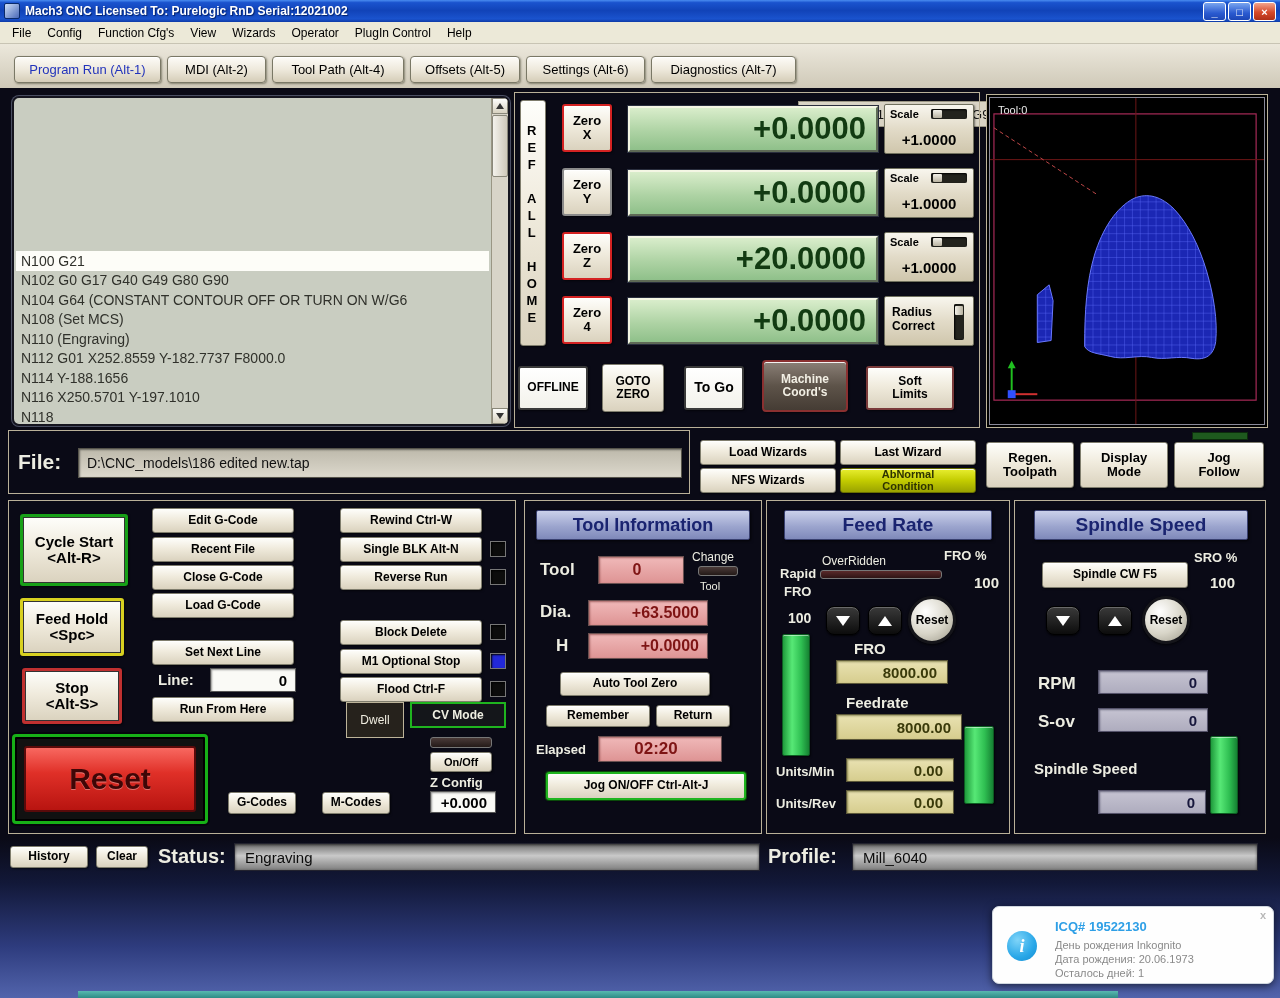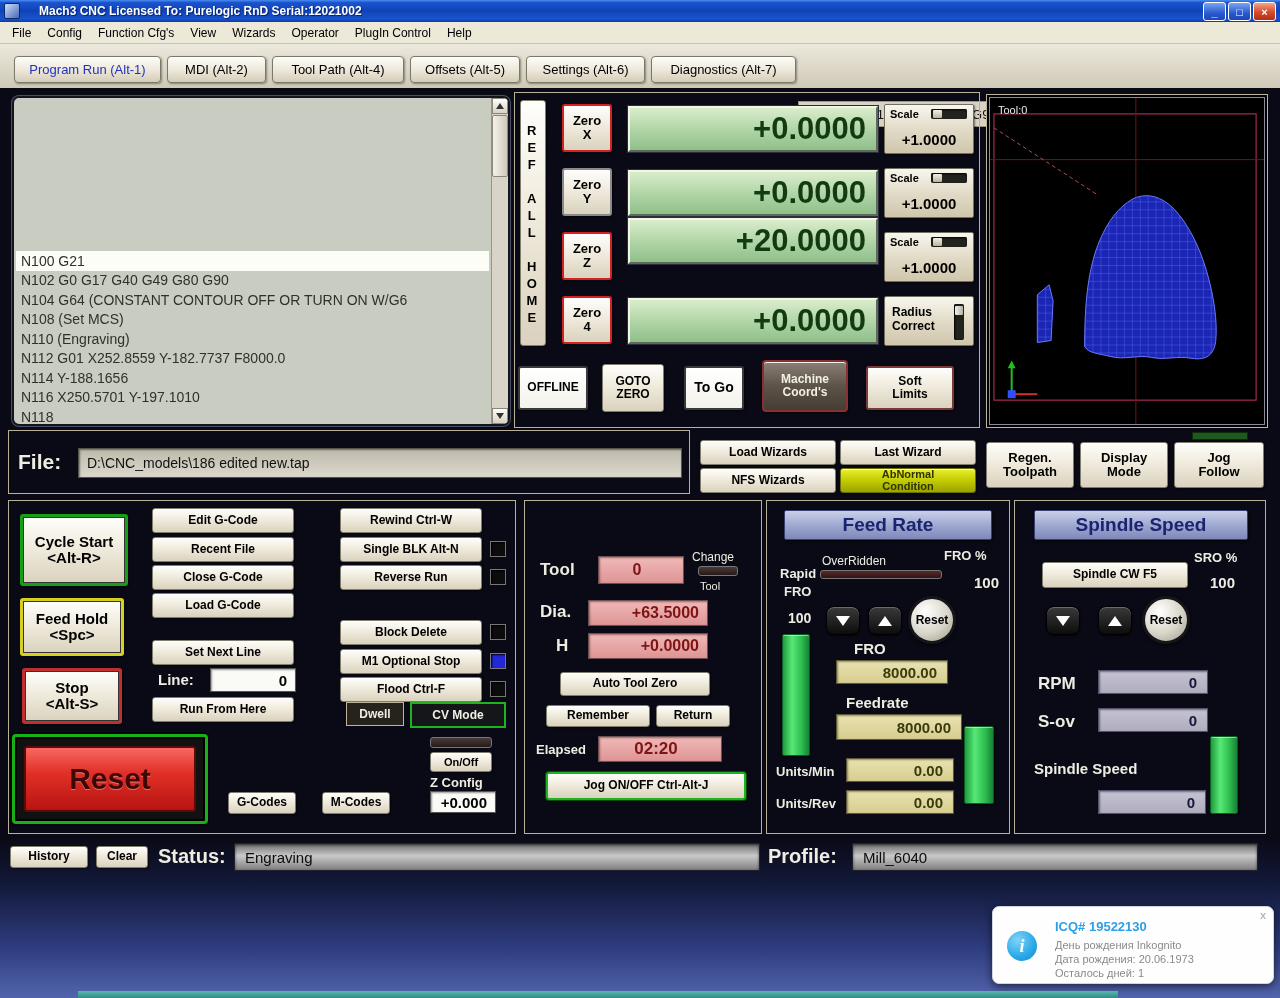--- a/index.html
+++ b/index.html
@@ -2,21 +2,21 @@
 <html><head>
 <meta charset="utf-8">
 <style>
   html,body{margin:0;padding:0;background:#333}
   #screen{position:relative;width:1280px;height:998px;background:#0A0A16;font-family:"Liberation Sans",sans-serif;overflow:hidden}
   .abs{position:absolute}
 
   
   .titlebar{left:0;top:0;width:1280px;height:22px;background:linear-gradient(180deg,#4A8CF0 0%,#1A53CE 12%,#1143B8 48%,#1A53CE 86%,#0D3AA6 100%);display:flex;align-items:center;color:#fff}
   .app-icon{width:14px;height:14px;margin-left:4px;border-radius:2px;background:linear-gradient(135deg,#cfe0f8,#4868b8);border:1px solid #0a2a6a}
-  .title-text{font-size:12px;font-weight:bold;margin-left:19px;text-shadow:1px 1px 1px #00206A;white-space:nowrap}
+  .title-text{font-size:12px;font-weight:bold;margin-left:5px;text-shadow:1px 1px 1px #00206A;white-space:nowrap}
   .win-btns{position:absolute;right:4px;top:2px;display:flex;gap:2px}
   .win-btn{width:21px;height:17px;border-radius:3px;border:1px solid #fff;color:#fff;font-size:11px;font-weight:bold;display:flex;align-items:center;justify-content:center}
   .win-btn.minmax{background:linear-gradient(180deg,#79a5ef,#2a5ad0 60%,#1c46b6)}
   .win-btn.close{background:linear-gradient(180deg,#f2a48c,#d6492a 55%,#b03018)}
 
   .menubar{left:0;top:22px;width:1280px;height:22px;background:#ECE9D8;display:flex;align-items:center;padding-left:4px;border-bottom:1px solid #c8c4b4;box-sizing:border-box}
   .menu-item{font-size:12px;color:#000;padding:3px 8px}
 
   .tabrow{left:0;top:44px;width:1280px;height:44px;background:linear-gradient(180deg,#ECE8DC,#CFC9B8)}
   .tab{position:absolute;top:12px;height:27px;background:linear-gradient(180deg,#FDFCF8,#EEE9DC 50%,#D5CDB8);border:1px solid #7A7866;border-radius:4px;box-shadow:inset 0 1px 0 #fff,1px 1px 2px rgba(60,60,40,.5);display:flex;align-items:center;justify-content:center;font-size:13px;color:#000;box-sizing:border-box}
@@ -165,21 +165,21 @@
   <div class="scalebox" style="top:168px">
     <div class="scale-lbl">Scale</div>
     <div class="scale-slider"></div>
     <div class="scale-val">+1.0000</div>
   </div>
 
   <div class="btn zero-btn" style="left:562px;top:232px;border:2px solid #D42222">
     <span>Zero</span>
     <span>Z</span>
   </div>
-  <div class="dro" style="top:218px">+20.0000</div>
+  <div class="dro" style="top:236px">+20.0000</div>
   <div class="scalebox" style="top:232px">
     <div class="scale-lbl">Scale</div>
     <div class="scale-slider"></div>
     <div class="scale-val">+1.0000</div>
   </div>
 
   <div class="btn zero-btn" style="left:562px;top:296px;border:2px solid #D42222">
     <span>Zero</span>
     <span>4</span>
   </div>
@@ -261,32 +261,33 @@
   <div class="led" style="left:490px;top:541px"></div>
   <div class="btn" style="left:340px;top:565px;width:142px;height:25px">Reverse Run</div>
   <div class="led" style="left:490px;top:569px"></div>
   <div class="btn" style="left:340px;top:620px;width:142px;height:25px">Block Delete</div>
   <div class="led" style="left:490px;top:624px"></div>
   <div class="btn" style="left:340px;top:649px;width:142px;height:25px">M1 Optional Stop</div>
   <div class="led blue" style="left:490px;top:653px"></div>
   <div class="btn" style="left:340px;top:677px;width:142px;height:25px">Flood Ctrl-F</div>
   <div class="led" style="left:490px;top:681px"></div>
 
-  <div class="abs" style="left:346px;top:702px;width:58px;height:24px;background:#26221c;border:1px solid #BDB49A;color:#F0EDE0;font-size:12px;font-weight:bold;display:flex;align-items:center;justify-content:center;box-sizing:border-box">Dwell</div>
+  <div class="abs" style="left:346px;top:702px;width:58px;height:36px;background:#26221c;border:1px solid #BDB49A;color:#F0EDE0;font-size:12px;font-weight:normal;display:flex;align-items:center;justify-content:center;box-sizing:border-box">Dwell</div>
   <div class="abs" style="left:410px;top:702px;width:96px;height:26px;background:#14161a;border:2px solid #1FB41F;color:#EFEFE2;font-size:12px;font-weight:bold;display:flex;align-items:center;justify-content:center;box-sizing:border-box">CV Mode</div>
 
   <div class="btn" style="left:228px;top:792px;width:68px;height:22px">G-Codes</div>
   <div class="btn" style="left:322px;top:792px;width:68px;height:22px">M-Codes</div>
 
   <div class="darkind" style="left:430px;top:737px;width:62px;height:11px"></div>
   <div class="btn" style="left:430px;top:752px;width:62px;height:20px;font-size:11px">On/Off</div>
   <div class="lbl" style="left:430px;top:775px;font-size:13px">Z Config</div>
   <div class="wval" style="left:430px;top:791px;width:66px;height:22px">+0.000</div>
 
   <div class="pframe" style="left:524px;top:500px;width:238px;height:334px"></div>
+  <div class="hdr" style="left:536px;top:510px;width:214px;height:30px">Tool Information</div>
 
   <div class="lbl" style="left:540px;top:560px;font-size:17px">Tool</div>
   <div class="pval" style="left:598px;top:556px;width:86px;height:28px;justify-content:center">0</div>
   <div class="lbl" style="left:692px;top:550px;font-size:12px;font-weight:normal">Change</div>
   <div class="darkind" style="left:698px;top:566px;width:40px;height:10px"></div>
   <div class="lbl" style="left:700px;top:580px;font-size:11px;font-weight:normal">Tool</div>
 
   <div class="lbl" style="left:540px;top:602px;font-size:17px">Dia.</div>
   <div class="pval" style="left:588px;top:600px;width:120px;height:26px">+63.5000</div>
   <div class="lbl" style="left:556px;top:636px;font-size:17px">H</div>

